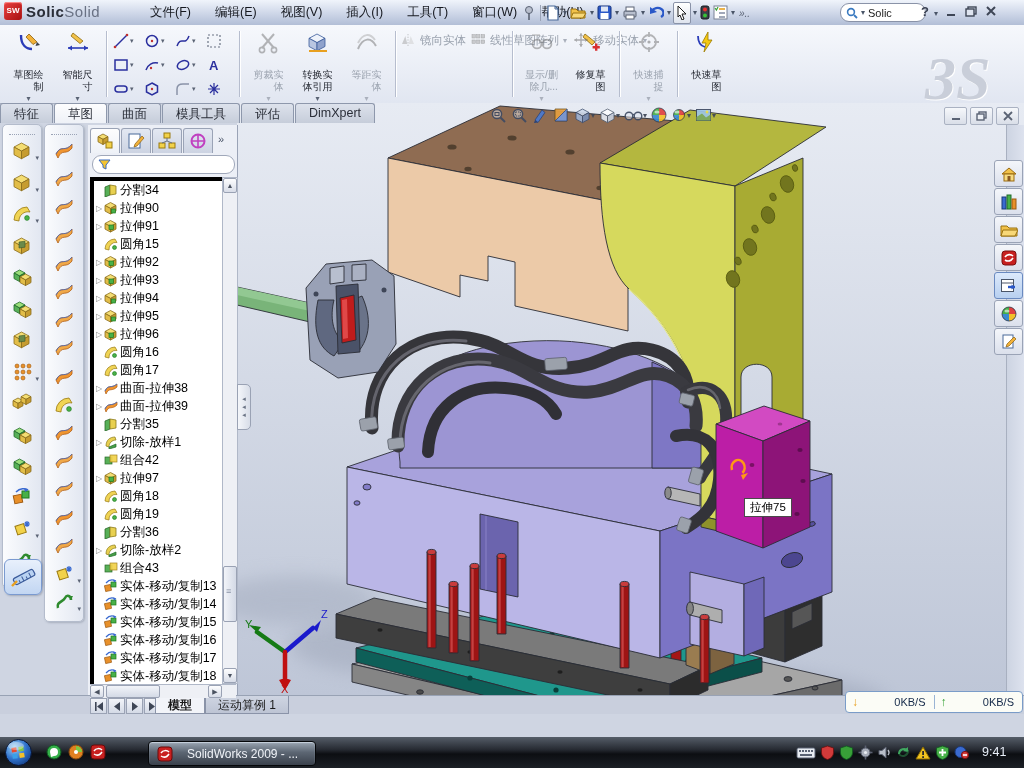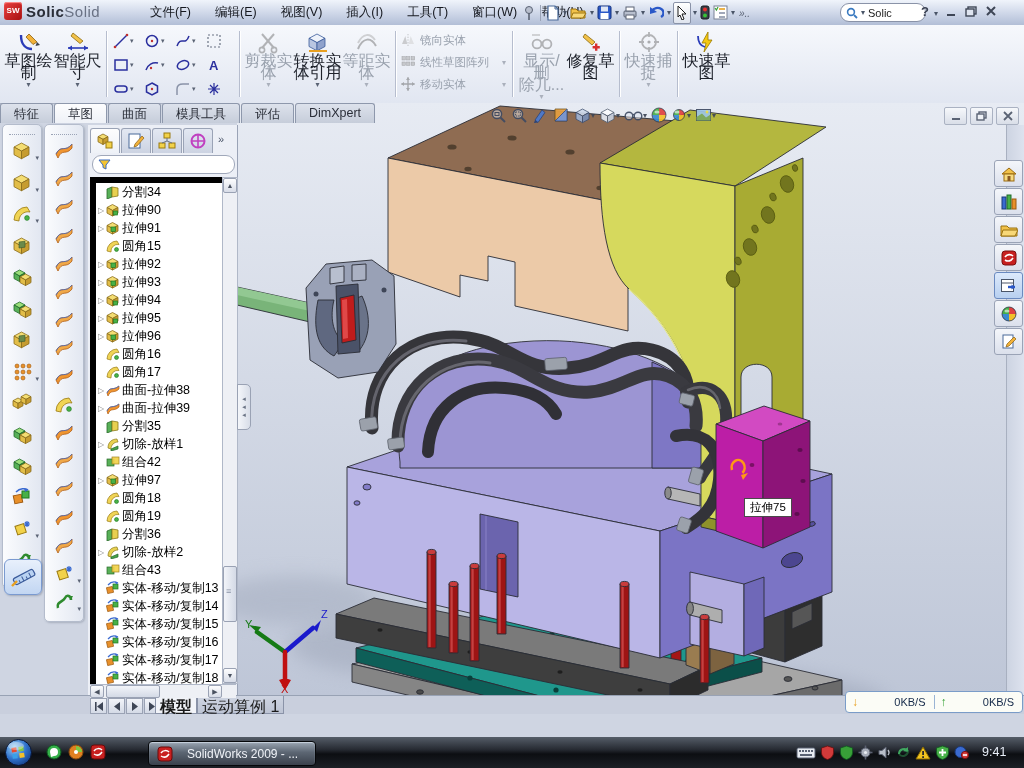--- a/index.html
+++ b/index.html
@@ -29,29 +29,29 @@
   .helpbtn{position:absolute;left:921px;top:4px;font-weight:bold;color:#3a4152;font-size:13px;}
   #winbtns{position:absolute;left:944px;top:4px;display:flex;gap:6px;}
   .wbtn{width:14px;height:14px;display:flex;align-items:center;justify-content:center;}
   
   #commandbar{position:absolute;left:0;top:25px;width:1024px;height:78px;
     background:linear-gradient(#f6f8fc,#e1e6f1);border-bottom:1px solid #aab2c4;}
   #cmdgroups{position:absolute;left:4px;top:2px;height:74px;display:flex;align-items:stretch;}
   .vsep{width:1px;background:#b6bdce;margin:4px 4px;box-shadow:1px 0 0 #fff;}
   .cmdbtn{width:49px;display:flex;flex-direction:column;align-items:center;padding-top:3px;border-radius:3px;}
   .cmdbtn .cicon{height:24px;}
-  .cmdbtn .clabel{white-space:pre-line;text-align:center;font-size:16px;line-height:12px;color:#1e222b;margin-top:1px;}
+  .cmdbtn .clabel{white-space:pre-line;text-align:right;font-size:10px;line-height:12px;color:#1e222b;margin-top:15px;}
   .cmdbtn .cdd{font-size:8px;color:#5a6374;margin-top:1px;}
   .dis .cicon{filter:grayscale(1) opacity(.45);}
   .dis .clabel{color:#9aa2ae;}
   .dis .cdd{color:#aab0bc;}
   .gridwrap{display:grid;grid-template-columns:repeat(4,31px);grid-template-rows:repeat(3,24px);padding-top:2px;}
   .gcell{display:flex;align-items:center;gap:1px;padding-left:2px;}
   .gdd{font-size:7px;color:#5a6374;}
-  .stackwrap{display:flex;flex-direction:column;justify-content:flex-start;padding-top:4px;gap:4px;width:108px;}
+  .stackwrap{display:flex;flex-direction:row;justify-content:flex-start;padding-top:4px;gap:4px;width:108px;}
   .srow{display:flex;align-items:center;gap:4px;height:18px;}
   .srow .slabel{font-size:11.5px;color:#9aa2ae;white-space:nowrap;}
   .srow .sdd{font-size:8px;color:#aab0bc;margin-left:auto;padding-right:2px;}
   #watermark{position:absolute;left:925px;top:18px;font-family:"Liberation Serif","DejaVu Serif",serif;
     font-style:italic;font-size:62px;font-weight:bold;color:#c9ced9;text-shadow:1px 1px 0 #fff;}
   
   #tabrow{position:absolute;left:0;top:103px;width:380px;height:19px;display:flex;z-index:30;}
   .rtab{padding:2px 13px 0 13px;font-size:12.5px;color:#2a2e38;background:linear-gradient(#dde2ec,#c6cdda);
     border:1px solid #8e98ac;border-bottom:none;border-radius:3px 3px 0 0;margin-right:1px;height:17px;}
   .rtab.active{background:linear-gradient(#fdfdfe,#eef1f7);font-weight:normal;}
@@ -89,21 +89,21 @@
   #featpanel{position:absolute;left:88px;top:125px;width:149px;height:570px;background:#eceff6;
     border-right:1px solid #9aa3b6;z-index:10;}
   #fptabs{position:absolute;left:2px;top:2px;height:26px;display:flex;align-items:flex-end;gap:1px;}
   .fptab{width:28px;height:24px;border:1px solid #9aa3b6;border-bottom:none;border-radius:3px 3px 0 0;
     background:linear-gradient(#e3e8f2,#ccd3e2);display:flex;align-items:center;justify-content:center;}
   .fptab.active{background:linear-gradient(#fdfdfe,#eef1f7);}
   .fpmore{font-size:11px;color:#4a5568;padding:0 2px 2px 4px;}
   #fpfilter{position:absolute;left:4px;top:30px;width:136px;height:17px;background:#fff;
     border:1px solid #a0a8ba;border-radius:9px;display:flex;align-items:center;padding-left:5px;}
   #tree{position:absolute;left:2px;top:52px;width:132px;height:505px;background:#fff;
-    border:6px solid #000000;overflow:hidden;}
+    border:4px solid #000000;overflow:hidden;}
   .trow{display:flex;align-items:center;height:18px;white-space:nowrap;}
   .tarrow{width:10px;font-size:8px;color:#8a8a8a;text-align:center;flex:none;}
   .ticon{width:16px;flex:none;display:flex;align-items:center;}
   .tlabel{font-size:12.5px;color:#000;}
   #vscroll{position:absolute;left:134px;top:52px;width:14px;height:505px;background:#eef0f5;border:1px solid #b0b8c8;}
   .sbtn{position:absolute;left:0;width:12px;height:13px;background:linear-gradient(#fdfdfe,#d8dde8);
     border:1px solid #9aa2b4;border-radius:2px;font-size:7px;color:#4a5260;text-align:center;line-height:13px;}
   #vthumb{position:absolute;left:0px;top:388px;width:12px;height:54px;background:linear-gradient(90deg,#f2f4f9,#d4dae6);
     border:1px solid #9aa2b4;border-radius:2px;}
   #vthumb:after{content:"≡";position:absolute;left:2px;top:19px;font-size:9px;color:#8a93a6;}
@@ -120,21 +120,21 @@
   .tpbtn{position:absolute;right:1px;width:27px;height:25px;border:1px solid #9aa3b6;border-radius:3px;
     background:linear-gradient(#f4f6fa,#dbe0ec);display:flex;align-items:center;justify-content:center;z-index:13;}
   .tpbtn.sel{background:linear-gradient(#dce9fb,#b8d0f0);border-color:#6a8ac0;}
   
   #bottomtabs{position:absolute;left:0;top:695px;width:1024px;height:18px;background:#c9cfdd;
     border-top:1px solid #98a2b4;z-index:5;}
   #navbtns{position:absolute;left:90px;top:2px;display:flex;gap:1px;}
   .nbtn{width:15px;height:14px;background:linear-gradient(#f2f4f9,#d4dae6);border:1px solid #9aa2b4;
     display:flex;align-items:center;justify-content:center;}
   #sheettabs{position:absolute;left:155px;top:0px;display:flex;}
-  .stab{padding:1px 4px;font-size:16px;border:1px solid #8a93a8;border-top:none;background:linear-gradient(#cfd5e2,#bdc4d4);height:15px;text-align:right;}
+  .stab{padding:1px 12px;font-size:12px;border:1px solid #8a93a8;border-top:none;background:linear-gradient(#cfd5e2,#bdc4d4);height:15px;text-align:right;}
   .stab.active{background:#f2f4f9;font-weight:bold;}
   #statusbar{position:absolute;left:0;top:713px;width:1024px;height:24px;
     background:linear-gradient(#e9edf5,#d2d8e6);border-top:1px solid #9aa3b6;margin-top:32px;}
   #statusbar .sleft{position:absolute;left:6px;top:4px;color:#1e222b;}
   .ssep{position:absolute;top:4px;width:1px;height:14px;background:#9aa2b4;box-shadow:1px 0 0 #fff;}
   #statusbar .sedit{position:absolute;left:884px;top:4px;color:#1e222b;}
   #sqhelp{position:absolute;left:988px;top:4px;width:15px;height:15px;background:#2e8a2e;color:#fff;
     border:1px solid #2a4a9a;font-weight:bold;font-size:11px;text-align:center;line-height:14px;}
   
   #taskbar{position:absolute;left:0;top:737px;width:1024px;height:31px;
@@ -820,20 +820,21 @@
           <div class="cicon">
             <svg width="24" height="24" viewBox="0 0 24 24">
               <path d="M13,2 L7,13 L11,13 L9,22 L17,10 L13,10 Z" fill="#f4c812" stroke="#9a7a00" stroke-width=".8"></path>
               <path d="M3,6 C3,13 6,16 10,17" fill="none" stroke="#2a3bb8" stroke-width="1.8"></path>
             </svg>
           </div>
           <div class="clabel">快速草
 图</div>
         </div>
       </div>
+    <div id="watermark">3S</div>
   </div>
 
   <div id="tabrow">
       <div class="rtab">特征</div>
       <div class="rtab active">草图</div>
       <div class="rtab">曲面</div>
       <div class="rtab">模具工具</div>
       <div class="rtab">评估</div>
       <div class="rtab">DimXpert</div>
     </div>

